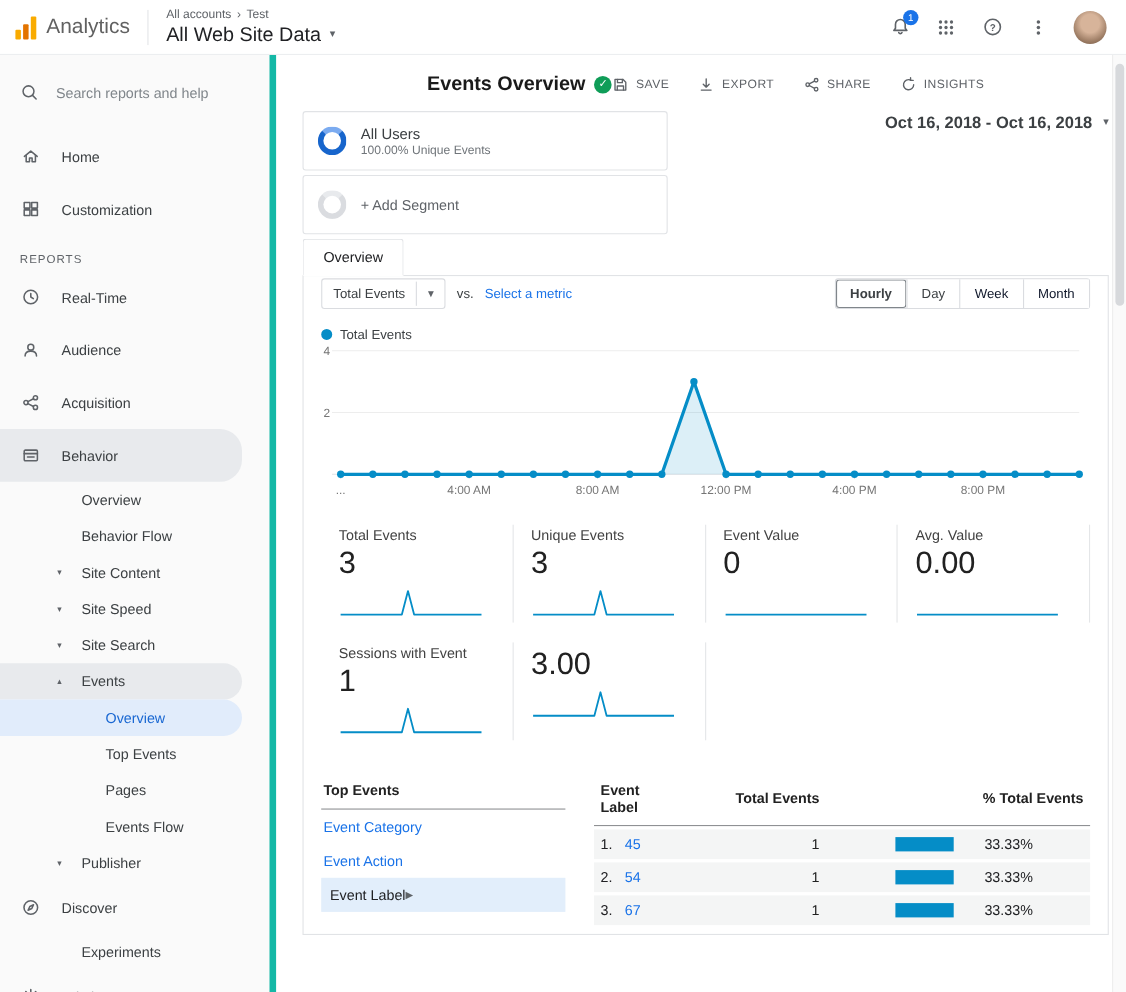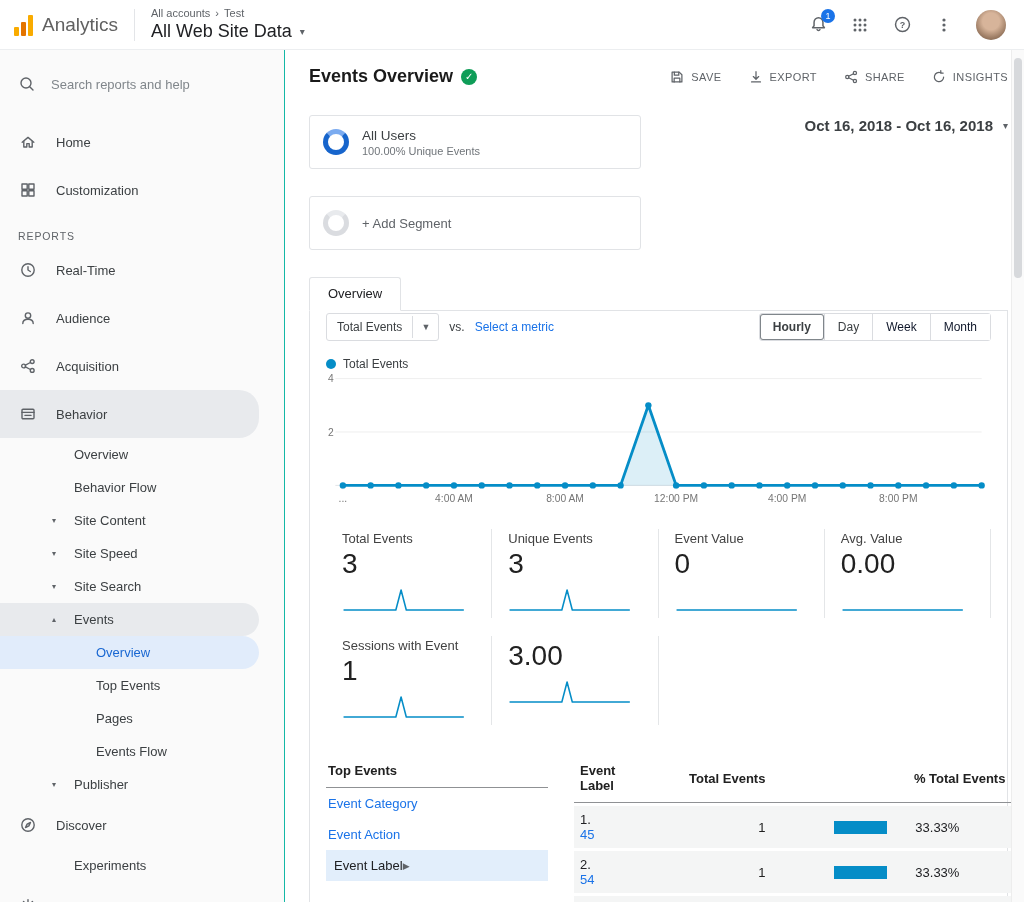--- a/index.html
+++ b/index.html
@@ -19,47 +19,47 @@
   .crumbs{font-size:11px;color:#5f6368;display:flex;gap:5px;align-items:center}
   .view-select{display:flex;align-items:center;gap:8px;font-size:18px;color:#202124;margin-top:2px}
   .caret{font-size:10px;color:#5f6368}
   .hright{display:flex;align-items:center;gap:22px}
   .hicon{position:relative;width:20px;height:20px;display:flex;align-items:center;justify-content:center}
   .badge{position:absolute;top:-6px;right:-7px;min-width:14px;height:14px;border-radius:7px;background:#1a73e8;color:#fff;font-size:9px;display:flex;align-items:center;justify-content:center;padding:0 3px}
   .avatar{width:30px;height:30px;border-radius:50%;background:radial-gradient(circle at 50% 38%,#d7b49a 0 35%,#9a7a62 70%,#6e5544 100%)}
 
   
   .app{display:flex;height:852px}
-  .sidebar{width:285px;flex:none;background:#fafafa;border-right:1px solid #14b8a6;overflow:hidden}
+  .sidebar{width:251px;flex:none;background:#fafafa;border-right:6px solid #14b8a6;overflow:hidden}
   .main{flex:1;padding:16px 16px 0 24px;position:relative;overflow:hidden}
 
   
   .search-row{height:68px;display:flex;align-items:center;gap:15px;padding:0 16px 0 18px}
   .search-input{border:none;outline:none;background:transparent;font-size:13px;color:#3c4043;width:180px}
   .search-input::placeholder{color:#80868b}
   .item{position:relative;display:flex;align-items:center;color:#3c4043}
   .l1{height:48px;padding-left:18px;gap:18px}
   .nicon{width:20px;display:flex;justify-content:center}
   .section-label{font-size:10.5px;letter-spacing:.9px;color:#5f6368;padding:16px 0 4px 18px}
   .l2{height:33px;padding-left:74px}
   .l3{height:33px;padding-left:96px}
   .tri{position:absolute;left:52px;font-size:8px;color:#5f6368}
   .pill-gray{background:#e8eaed;border-radius:0 20px 20px 0;margin-right:25px}
   .pill-blue{background:#e1ecfb;border-radius:0 20px 20px 0;margin-right:25px;color:#1967d2}
 
   
-  .title-row{display:flex;justify-content:space-between;align-items:center;margin-bottom:28px}
+  .title-row{display:flex;justify-content:center;align-items:center;margin-bottom:14px}
   .ptitle{display:flex;align-items:center;gap:8px;font-size:18px;font-weight:bold;color:#1a1a1a}
   .vcheck{width:16px;height:16px;border-radius:50%;background:#0f9d58;color:#fff;font-size:10px;display:inline-flex;align-items:center;justify-content:center;font-weight:bold}
   .actions{display:flex;gap:26px}
   .action{display:flex;align-items:center;gap:6px;font-size:11px;color:#5f6368;letter-spacing:.4px}
 
   
   .segwrap{position:relative}
-  .segcard{width:332px;height:54px;border:1px solid #e1e3e6;border-radius:3px;display:flex;align-items:center;gap:13px;padding:0 13px;margin-bottom:27px;background:#fff}
+  .segcard{width:332px;height:54px;border:1px solid #e1e3e6;border-radius:3px;display:flex;align-items:center;gap:13px;padding:0 13px;margin-bottom:4px;background:#fff}
   .donut{width:26px;height:26px;border-radius:50%;border:5.5px solid #1765cc;border-top-color:#7babf0;flex:none}
   .donut.gray{border-color:#dadce0;border-top-color:#e8eaed}
   .seg-name{font-size:13.5px;color:#3c4043}
   .seg-detail{font-size:11px;color:#70757a;margin-top:2px}
   .add-label{color:#5f6368;font-size:13px}
   .date-range{position:absolute;top:2px;right:0;display:flex;align-items:center;gap:10px;font-size:15px;font-weight:bold;color:#3c4043}
 
   
   .tab{display:inline-block;position:relative;z-index:2;margin-bottom:-1px;padding:8px 18px 9px;background:#fff;border:1px solid #e1e3e6;border-bottom:1px solid #fff;border-radius:3px 3px 0 0;font-size:13px;color:#202124}
   .panel{border:1px solid #e1e3e6;background:#fff;padding:2px 16px 8px;min-height:588px}

